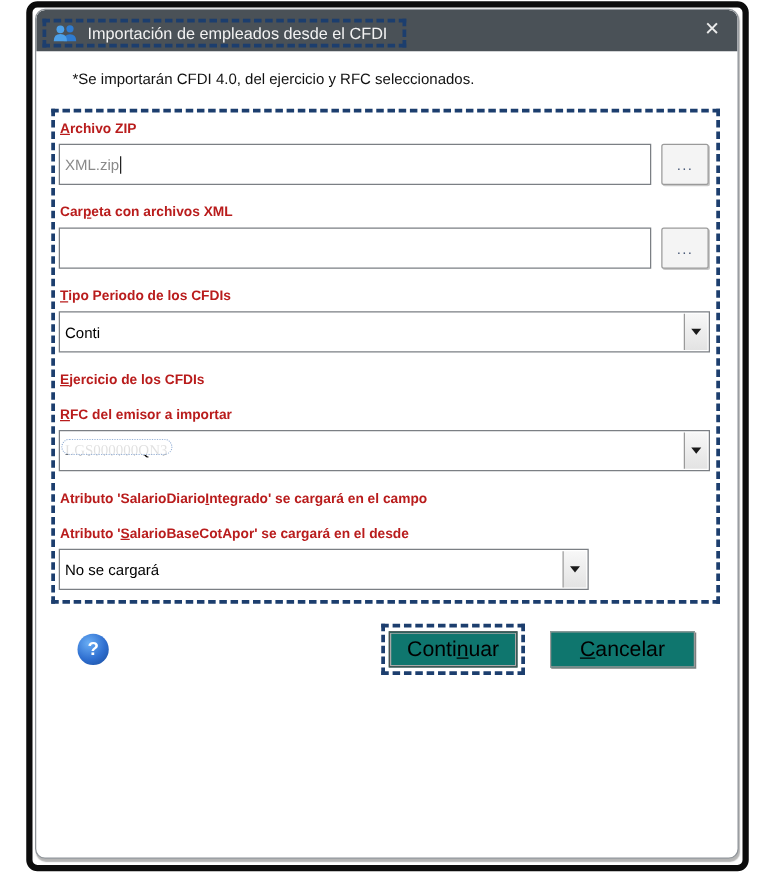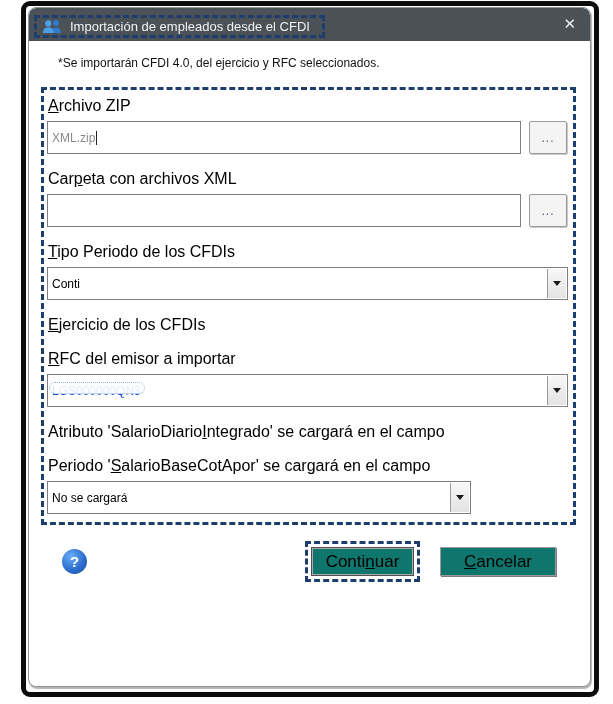--- a/index.html
+++ b/index.html
@@ -22,21 +22,21 @@
   .title-text { color:#f2f2f2; font-size:13px; white-space:nowrap; }
   .close-x { position:absolute; right:14px; top:7px; color:#ececec; font-size:15px;
              line-height:18px; cursor:default; }
 
   .body { padding:0 0 0 0; }
   .note { margin:15px 12px 0 29px; font-size:12px; color:#111; }
 
   .formbox { margin:17px 14px 0 12px; border:3px dashed #1c3e6e; padding:3px 0 6px 3px; }
 
   .row { margin:0 0 16px 0; }
-  .lbl { font-size:16px; font-weight:normal; color:#000000; margin:4px 0 6px 1px; white-space:nowrap; }
+  .lbl { font-size:11px; font-weight:bold; color:#b91c1c; margin:4px 0 6px 1px; white-space:nowrap; }
   .u { text-decoration:underline; }
 
   .frow { display:flex; align-items:flex-start; }
   .tinput { height:33px; background:#fff; border:1px solid #7b7f84; display:flex;
             align-items:center; padding-left:4px; font-size:12px; }
   .w-file { width:474px; }
   .w-full { width:521px; }
   .w-narrow { width:424px; }
   .val { font-size:12px; color:#000; white-space:nowrap; }
   .val.gray { color:#8a8a8a; }
@@ -46,21 +46,21 @@
             border:1px solid #9a9a9a; border-radius:2px; font-size:12px; color:#4a5a78;
             letter-spacing:1px; line-height:20px; box-shadow:1px 1px 0 #c9c9c9; cursor:default; }
 
   .combo { height:33px; background:#fff; border:1px solid #7b7f84; display:flex;
            align-items:center; padding-left:4px; position:relative; }
   .arrowbtn { position:absolute; right:1px; top:1px; bottom:1px; width:19px;
               background:linear-gradient(#f7f7f7,#e3e3e3); border-left:1px solid #9a9a9a;
               display:flex; align-items:center; justify-content:center; cursor:default; }
   .tri { width:0; height:0; border:4px solid transparent; border-top:5px solid #1a1a1a; margin-top:4px; }
 
-  .redacted { position:relative; display:inline-block; color:#1d4ed8; }
+  .redacted { position:relative; display:inline-block; color:#000000;font-family:Liberation Serif, serif; }
   .scribble { position:absolute; left:-3px; right:-4px; top:-2px; bottom:4px;
               background:rgba(255,255,255,.88); border:1px dotted #9ab4d8; border-radius:7px; }
 
   .footer { display:flex; align-items:center; margin:16px 34px 0 33px; }
   .help { width:25px; height:25px; border-radius:50%;
           background:radial-gradient(circle at 36% 30%, #6aaef5, #2f6fd0 55%, #1b4fa0 95%);
           color:#fff; font-weight:bold; font-size:15px; display:flex; align-items:center;
           justify-content:center; cursor:default; }
   .btn { height:29px; background:#0f766e; font-size:17px; color:#000; cursor:default;
          font-family:"Liberation Sans", sans-serif; }
@@ -137,21 +137,21 @@
                   <span class="tri"></span>
                 </span>
             </div>
           </div>
 
           <div class="row">
             <div class="lbl"><span>Atributo 'SalarioDiario</span><span class="u">I</span><span>ntegrado' se cargará en el campo</span></div>
           </div>
 
           <div class="row" style="margin-bottom:2px;">
-            <div class="lbl"><span>Periodo '</span><span class="u">S</span><span>alarioBaseCotApor' se cargará en el campo</span></div>
+            <div class="lbl"><span>Atributo '</span><span class="u">S</span><span>alarioBaseCotApor' se cargará en el desde</span></div>
             <div class="combo w-narrow">
               <span class="val">No se cargará</span>
               <span class="arrowbtn">
                   <span class="tri"></span>
                 </span>
             </div>
           </div>
 
         </div>
 

